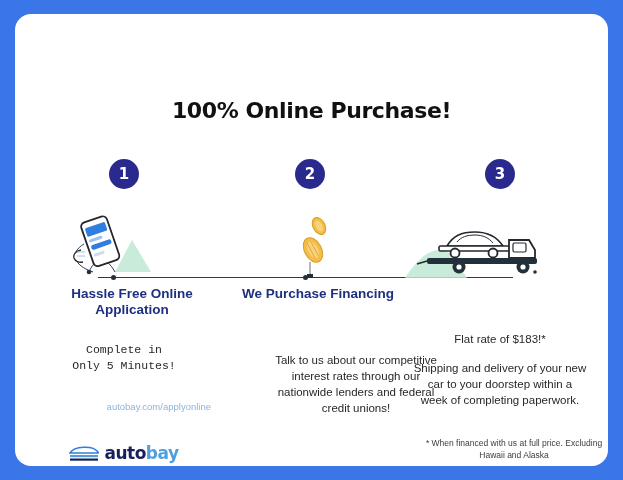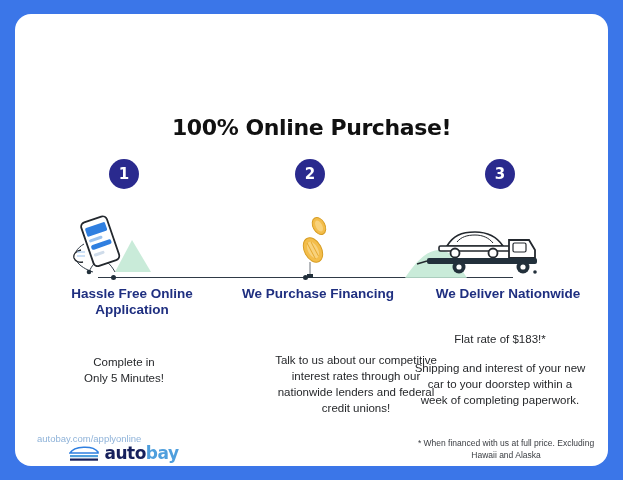--- a/index.html
+++ b/index.html
@@ -38,21 +38,20 @@
     position: absolute;
     left: 0;
     top: 84px;
     width: 593px;
     text-align: center;
     font-size: 22px;
     font-weight: bold;
     letter-spacing: -0.4px;
     color: #111111;
     font-family: "DejaVu Sans", sans-serif;
-    margin-top: 17px;
   }
 
   
   #timeline-line {
     position: absolute;
     left: 83px;
     top: 263px;
     width: 415px;
     height: 1px;
     background: #2f3a46;
@@ -120,42 +119,41 @@
   .step-body {
     position: absolute;
     left: 8px;
     width: 174px;
     text-align: center;
     font-size: 11.5px;
     line-height: 16px;
     color: #26282b;
     font-family: "Liberation Sans", sans-serif;
   }
-  #body-1 { top: 340px; }
+  #body-1 { top: 328px; font-family: Liberation Mono, monospace; }
   #body-2 { top: 338px; margin-left: 46px; }
   #body-3a { top: 317px; }
   #body-3b { top: 346px; }
 
   #link-1 {
     position: absolute;
     top: 387px;
     left: 8px;
     width: 174px;
-    text-align: left;
+    text-align: right;
     font-size: 9.5px;
     color: #8fb3d9;
     text-decoration: none;
     font-family: "Liberation Sans", sans-serif;
-    margin-top: 32px;
   }
 
   #footnote-3 {
     position: absolute;
     top: 423px;
-    left: 8px;
+    left: 16px;
     width: 186px;
     text-align: center;
     font-size: 8.5px;
     line-height: 12px;
     color: #3a3d42;
     font-family: "Liberation Sans", sans-serif;
   }
 
   
   #logo {
@@ -271,20 +269,19 @@
           <rect x="22" y="48" width="110" height="6" rx="2" fill="#22303b"></rect>
           <circle cx="54" cy="57" r="6.5" fill="#22303b"></circle>
           <circle cx="54" cy="57" r="2.6" fill="#ffffff"></circle>
           <circle cx="118" cy="57" r="6.5" fill="#22303b"></circle>
           <circle cx="118" cy="57" r="2.6" fill="#ffffff"></circle>
           <path d="M22 51 L12 54" stroke="#23282e" stroke-width="1.4" fill="none"></path>
           <circle cx="130" cy="62" r="1.8" fill="#22303b"></circle>
         </svg>
       </div>
 
-      <div class="step-heading">We Deliver Nationwide</div>
       <div class="step-body" id="body-3a">Flat rate of $183!*</div>
-      <div class="step-body" id="body-3b">Shipping and interest of your new car to your doorstep within a week of completing paperwork.</div>
+      <div class="step-body" id="body-3b">Shipping and delivery of your new car to your doorstep within a week of completing paperwork.</div>
       <div id="footnote-3">* When financed with us at full price. Excluding Hawaii and Alaska</div>
     </div>
 
   </div>
 </div>
 
 </body></html>

